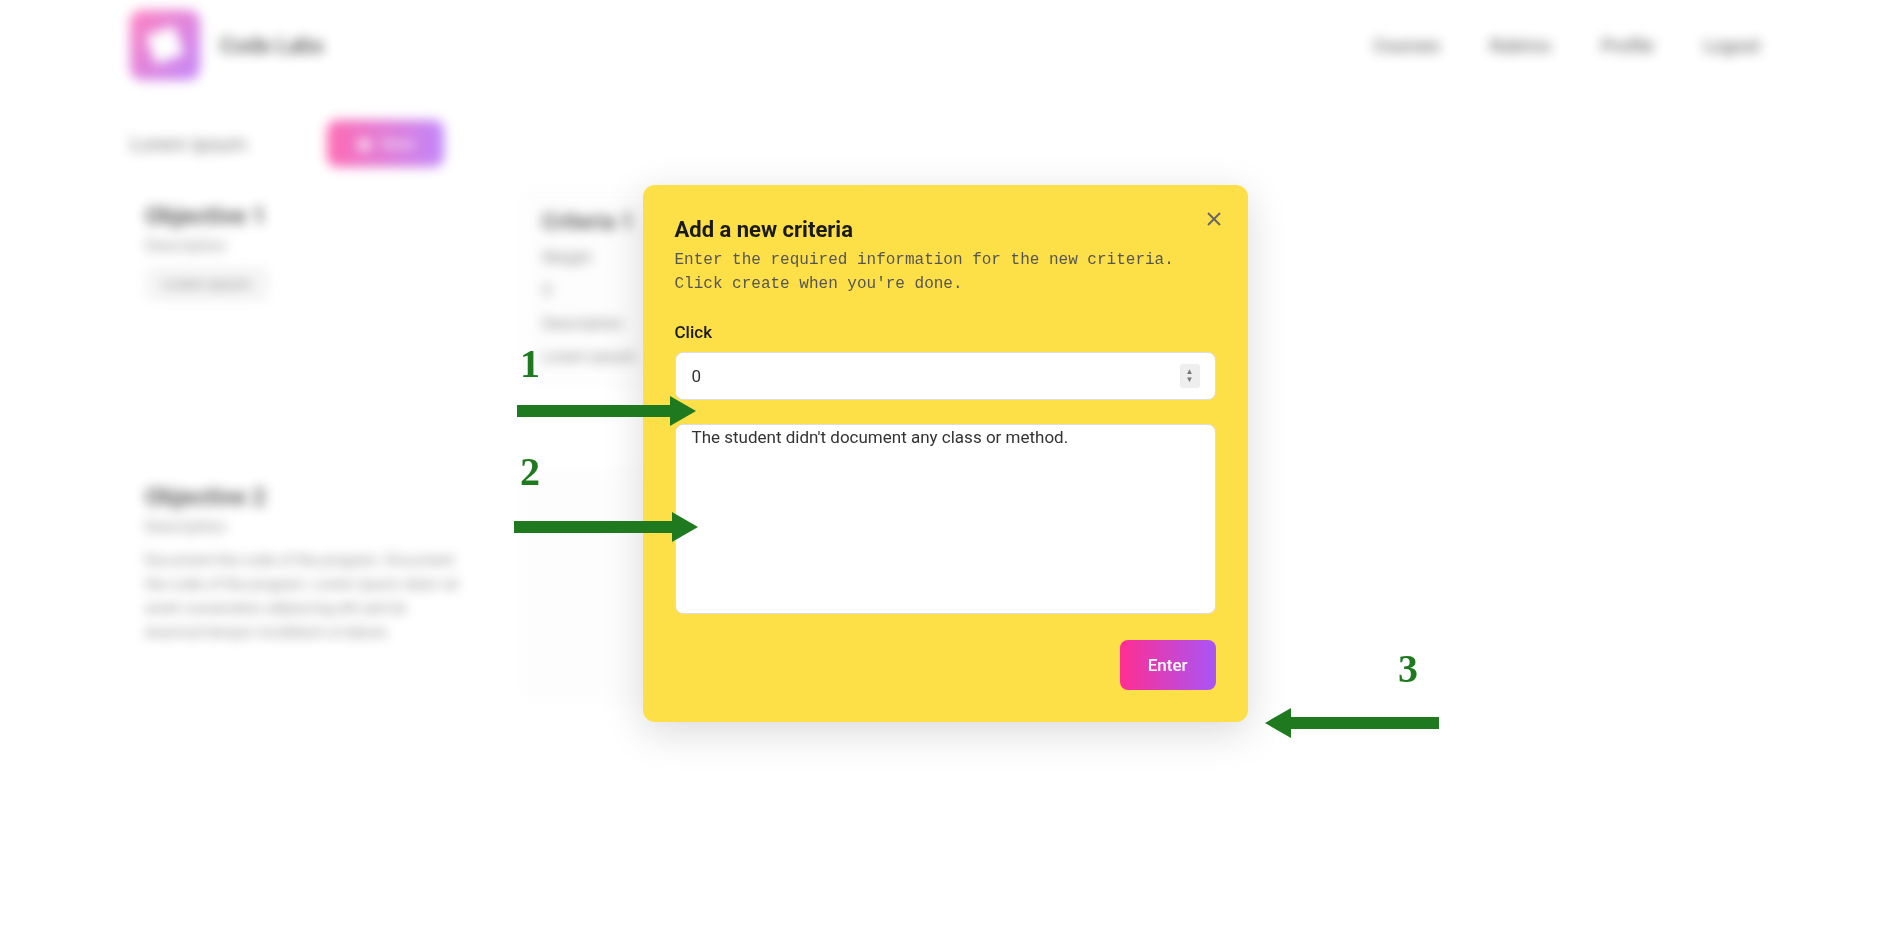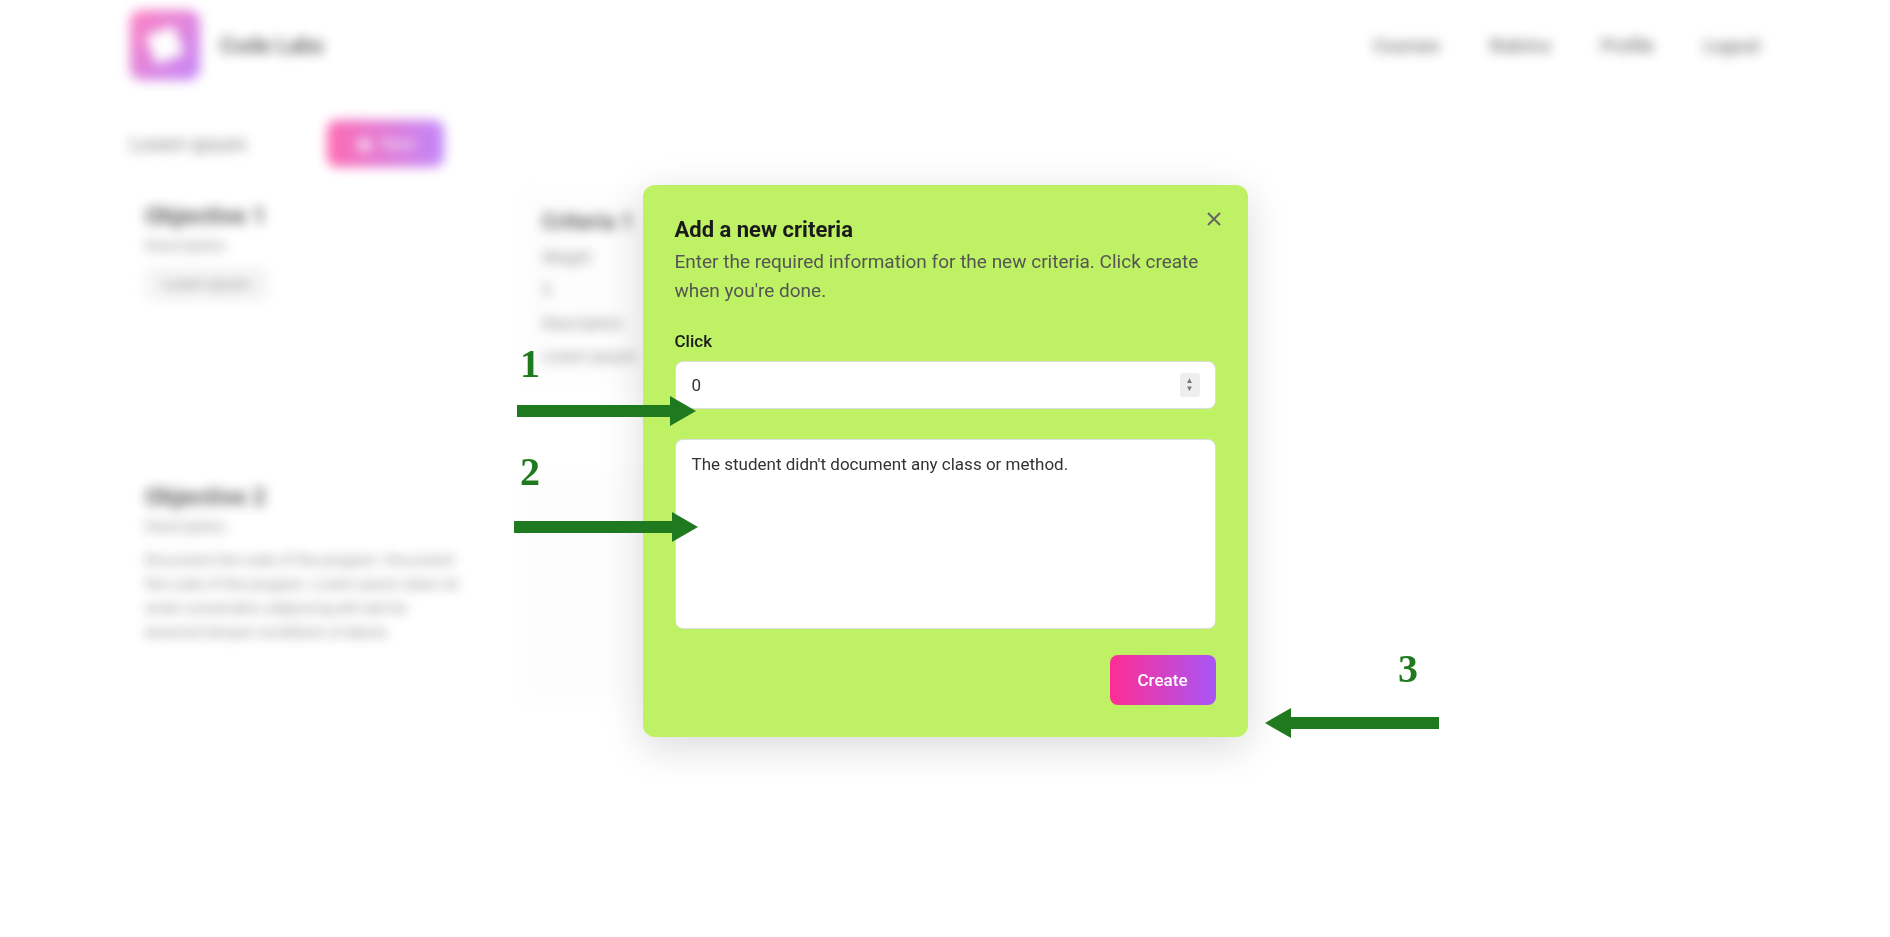--- a/index.html
+++ b/index.html
@@ -172,21 +172,21 @@
       top: 0;
       left: 0;
       width: 100%;
       height: 100%;
       display: flex;
       align-items: flex-start;
       justify-content: center;
       padding-top: 185px;
     }
     .modal {
-      background: #bef264;
+      background: #fde047;
       border-radius: 12px;
       width: 605px;
       padding: 32px;
       box-shadow: 0 10px 40px rgba(0,0,0,0.15);
       position: relative;
     }
     .modal-close {
       position: absolute;
       top: 24px;
       right: 24px;
@@ -201,24 +201,25 @@
       background: none;
       border: none;
     }
     .modal-title {
       font-size: 22px;
       font-weight: 700;
       color: #1a1a1a;
       margin-bottom: 6px;
     }
     .modal-subtitle {
-      font-size: 19px;
+      font-size: 16px;
       color: #555;
       line-height: 1.5;
       margin-bottom: 26px;
+      font-family: Liberation Mono, monospace;
     }
     .form-label {
       font-size: 17px;
       font-weight: 500;
       color: #1a1a1a;
       margin-bottom: 10px;
       display: block;
     }
     .number-input-wrap {
       position: relative;
@@ -246,28 +247,27 @@
       align-items: center;
       justify-content: center;
       font-size: 8px;
       color: #777;
       line-height: 1;
     }
     .form-textarea {
       width: 100%;
       border: 1px solid #ddd;
       border-radius: 8px;
-      padding: 14px 16px;
+      padding: 2px 16px;
       font-size: 17px;
       color: #333;
       height: 190px;
       resize: none;
       font-family: inherit;
       margin-bottom: 22px;
-      margin-top: 6px;
     }
     .modal-footer {
       display: flex;
       justify-content: flex-end;
     }
     .create-button {
       background: linear-gradient(90deg, #ff2e92, #a855f7);
       color: white;
       border: none;
       padding: 15px 28px;
@@ -386,21 +386,21 @@
       <input class="number-input" type="text" value="0" style="">
       <div class="spinner">
         <span>▲</span>
         <span>▼</span>
       </div>
     </div>
 
     <textarea class="form-textarea" style="">The student didn't document any class or method.</textarea>
 
     <div class="modal-footer">
-      <button class="create-button">Create</button>
+      <button class="create-button">Enter</button>
     </div>
   </div>
 </div>
 
 <div class="annotation">
   <div class="anno-num" style="left:520px; top:340px;">1</div>
   <div class="arrow arrow-right" style="left:517px; top:405px; width:155px;"></div>
 
   <div class="anno-num" style="left:520px; top:448px;">2</div>
   <div class="arrow arrow-right" style="left:514px; top:521px; width:160px;"></div>

